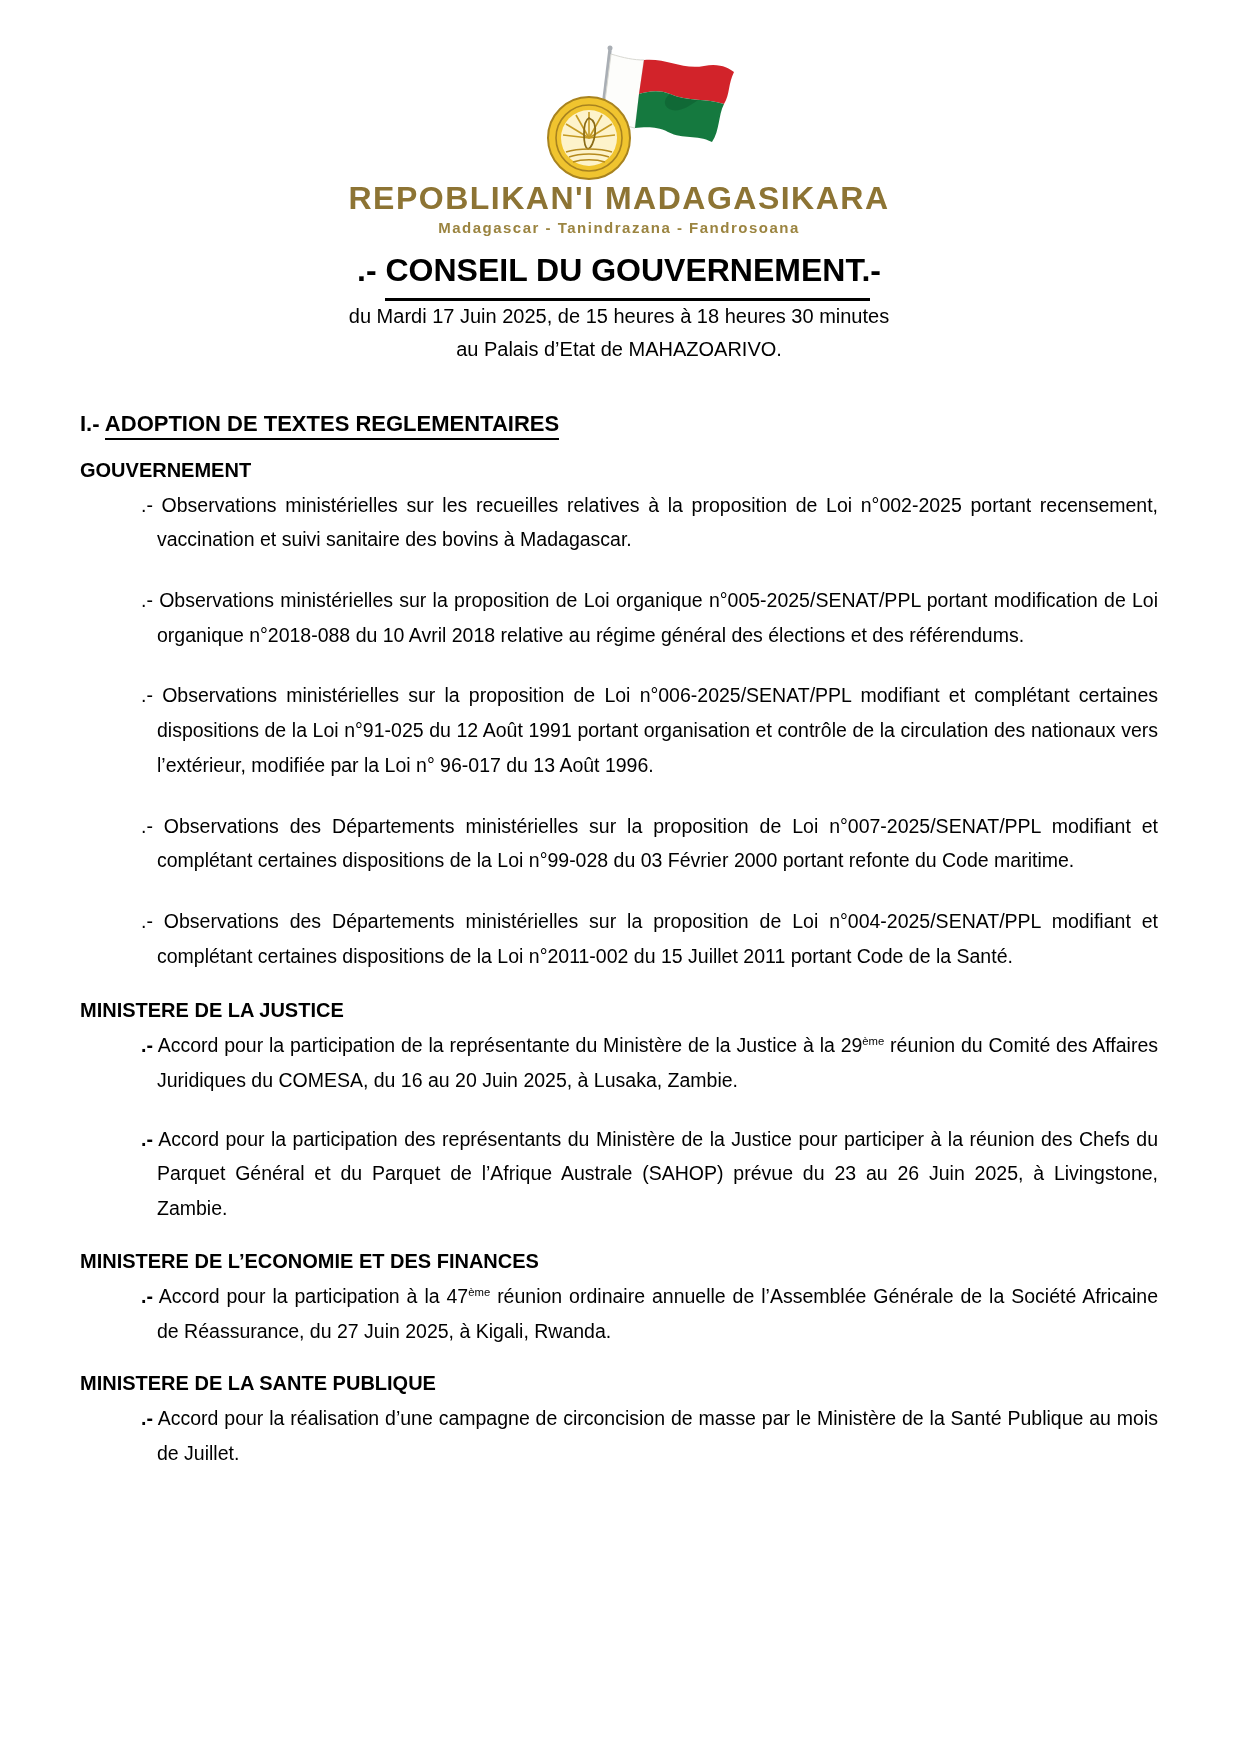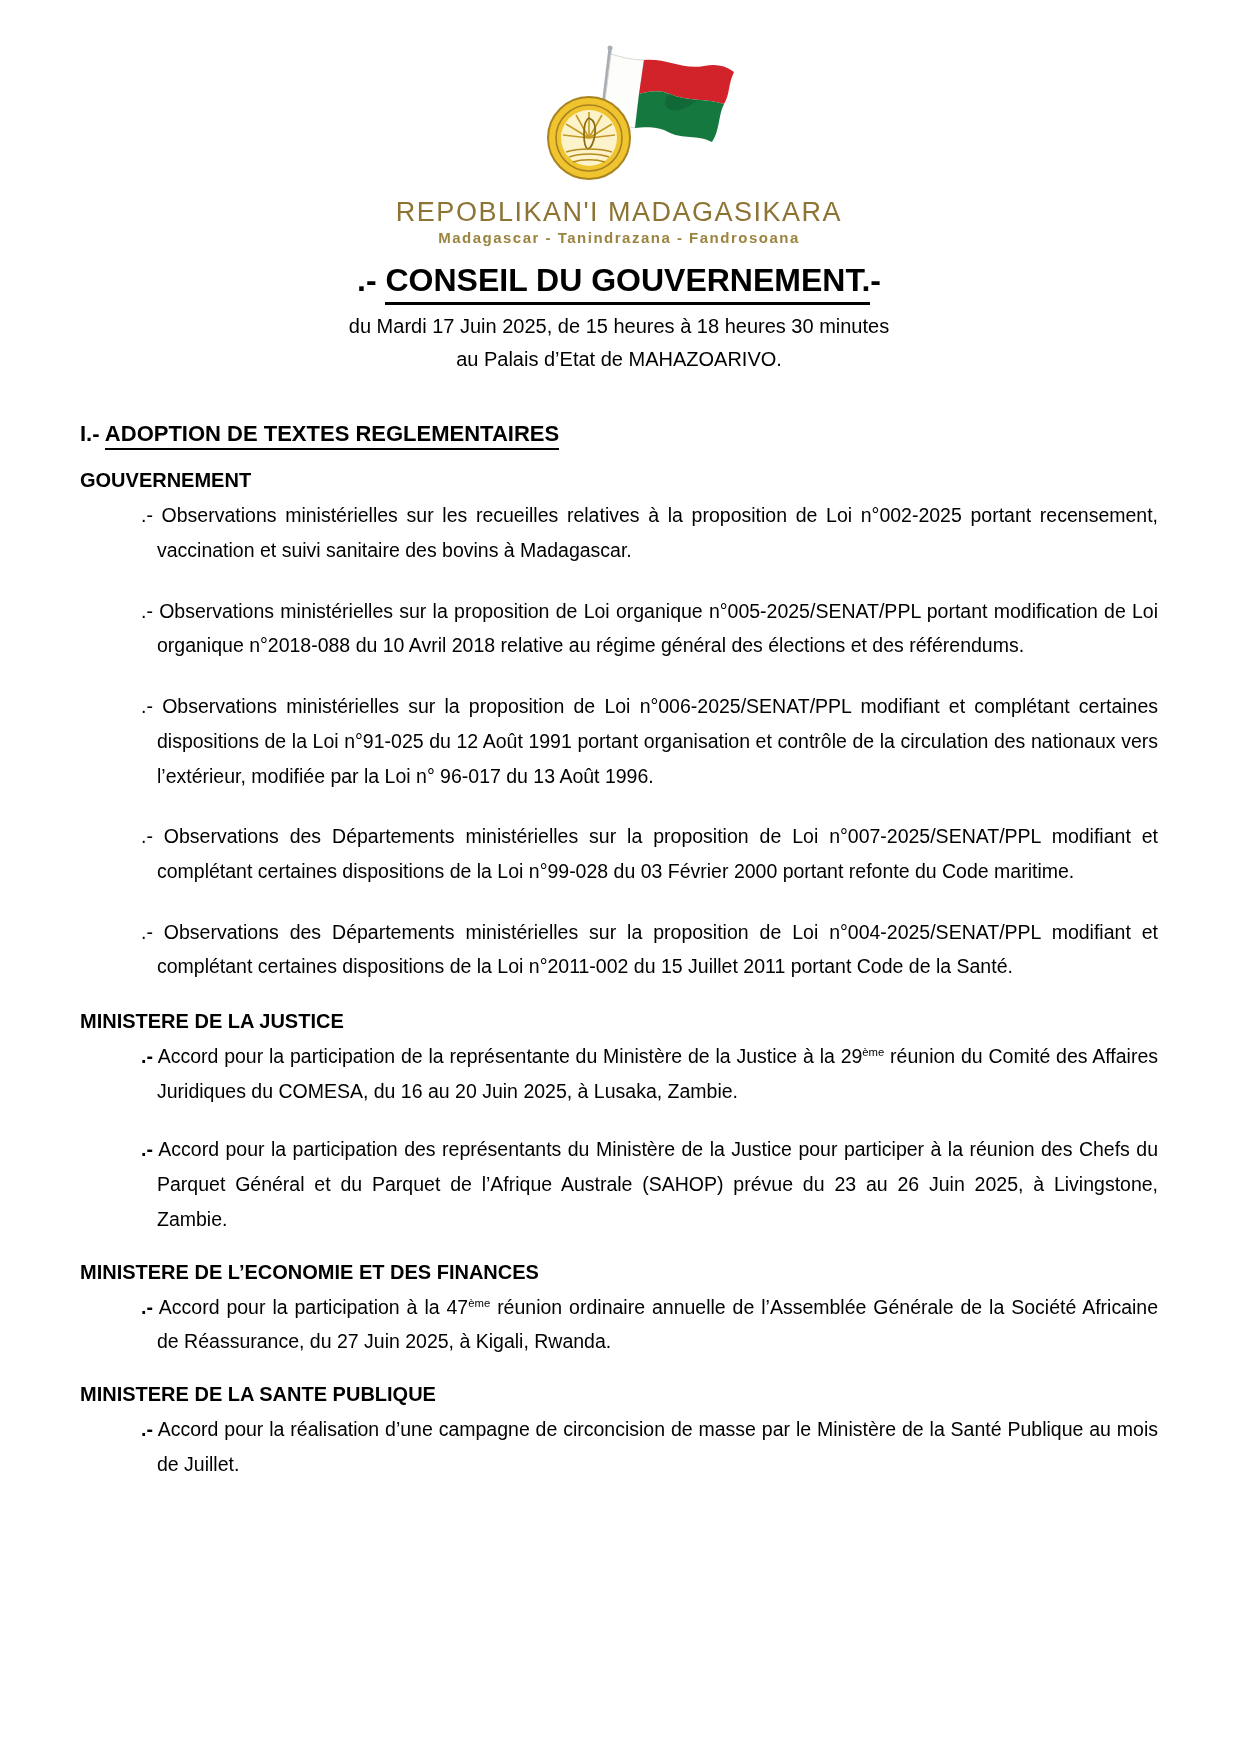--- a/index.html
+++ b/index.html
@@ -6,37 +6,37 @@
   body {
     width:1240px; height:1755px; overflow:hidden;
     font-family:"Liberation Sans", sans-serif; color:#000;
   }
   .page { padding:42px 82px 0 80px; box-sizing:border-box; }
 
   
   .logo-block { text-align:center; margin:0 auto 14px; }
   .logo-art { display:block; margin:0 auto; width:255px; height:138px; }
   .country-name {
-    font-size:27px; font-weight:normal; color:#8d7434;
-    letter-spacing:1.5px; line-height:1.05; margin-top:18px;
+    font-size:32px; font-weight:bold; color:#8d7434;
+    letter-spacing:1.5px; line-height:1.05; margin-top:2px;
   }
   .motto {
     font-size:15px; font-weight:600; color:#9b8440;
     letter-spacing:1.5px; margin-top:3px;
   }
 
   
   .doc-title {
     text-align:center; font-size:30px; font-weight:bold;
     letter-spacing:0.5px; margin:24px 0 0;
   }
   .doc-subtitle {
     text-align:center; font-size:32px; font-weight:bold; margin:16px 0 12px;
   }
-  .doc-subtitle .u { border-bottom:3px solid #000; padding-bottom:4px; }
+  .doc-subtitle .u { border-bottom:3px solid #000; padding-bottom:10px; }
   .date-line, .venue-line {
     text-align:center; font-size:20px; line-height:1.55; margin:2px 0;
   }
 
   .section-heading {
     font-size:22px; font-weight:bold; margin:46px 0 22px;
   }
   .section-heading .u { border-bottom:2.5px solid #000; padding-bottom:2px; }
   .section-heading.second { margin-top:66px; margin-bottom:30px; }
 

